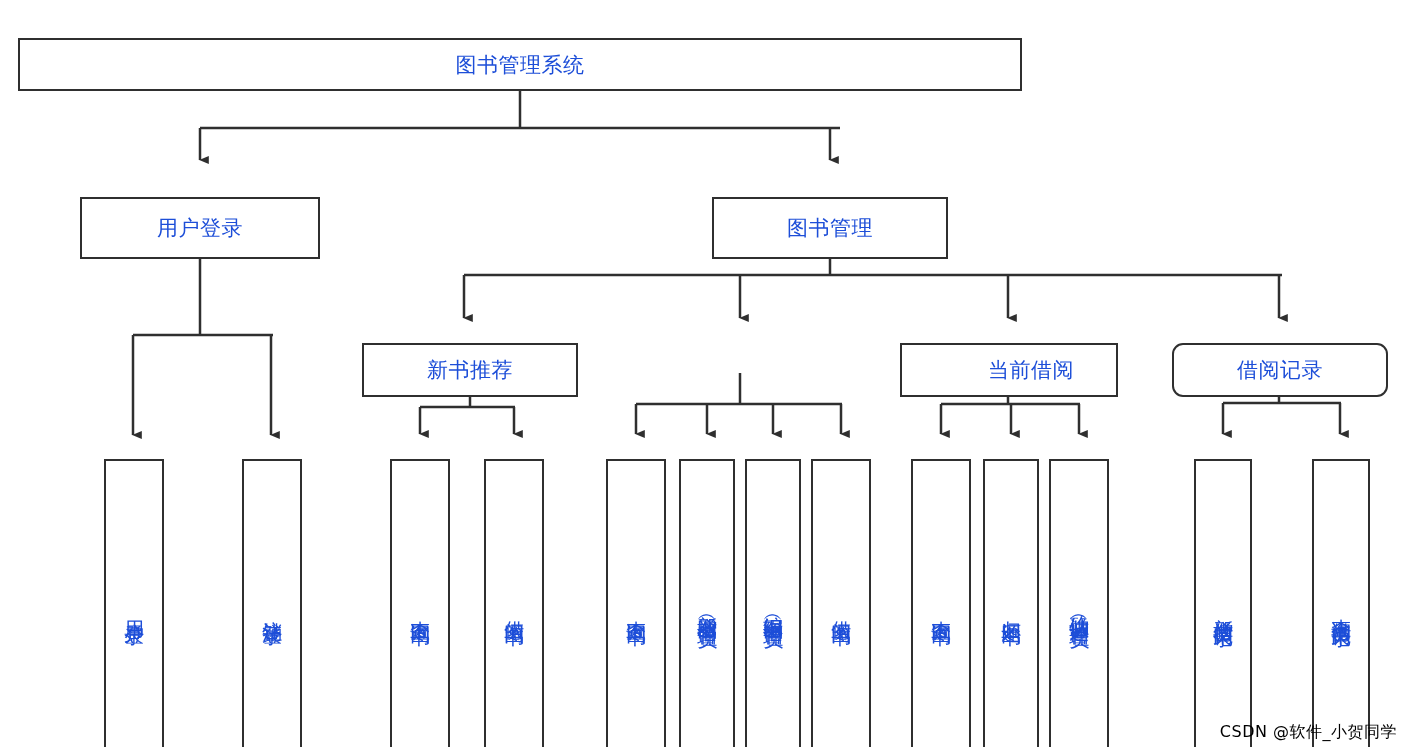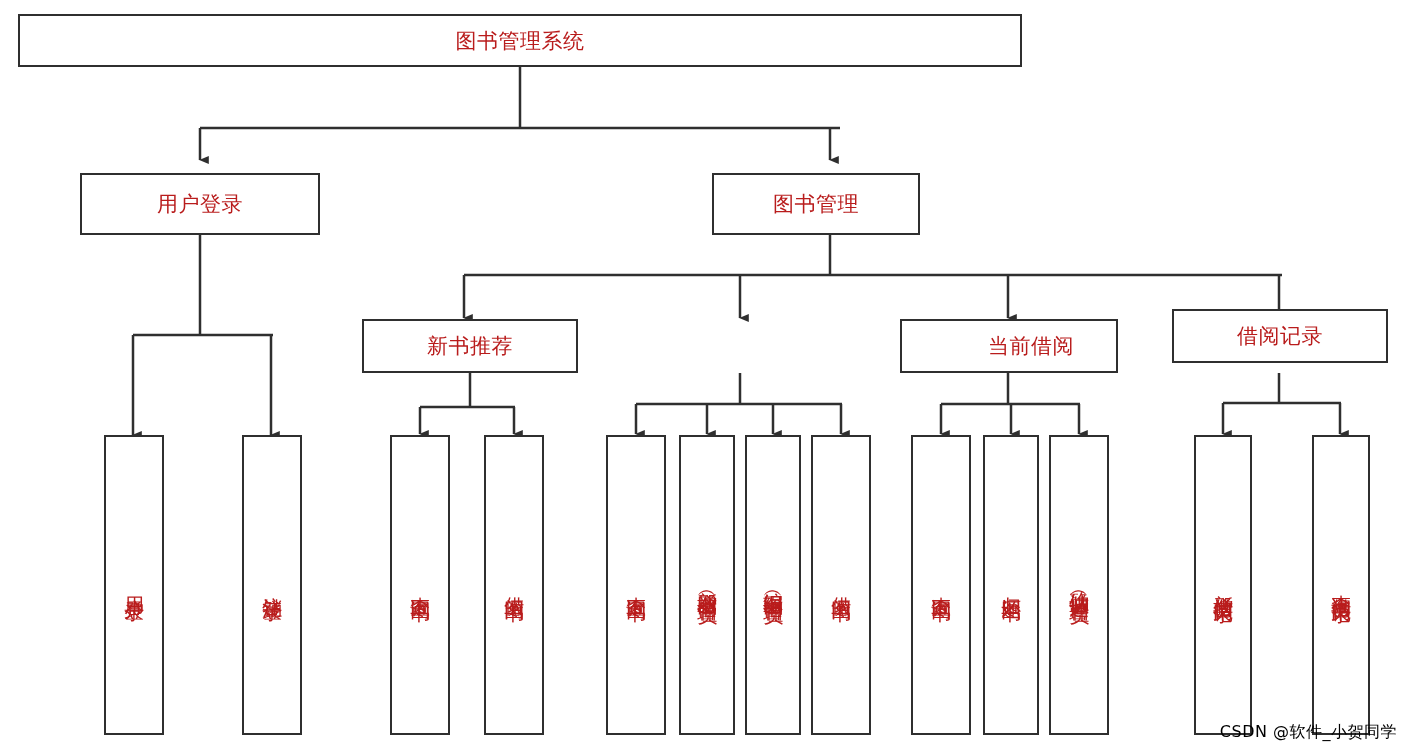--- a/index.html
+++ b/index.html
@@ -25,21 +25,22 @@
     height: 747px;
   }
   .node {
     position: absolute;
     box-sizing: border-box;
     background: #ffffff;
     border: 2.5px solid #2f2f2f;
     display: flex;
     align-items: center;
     justify-content: center;
-    color: #b91c1c;
+    color: #1d4ed8;
+    margin-top: 24px;
   }
   .node.horiz {
     font-size: 21px;
     letter-spacing: 0.5px;
   }
   .node.vert {
     writing-mode: vertical-rl;
     text-orientation: upright;
     font-size: 20px;
     line-height: 1.28;
@@ -119,31 +120,31 @@
     </g>
   </svg>
 
   <div class="node horiz" style="left:18px; top:14px; width:1004px; height:53px;">
     <span>图书管理系统</span>
   </div>
 
   <div class="node horiz" style="left:80px; top:173px; width:240px; height:62px;">
     <span>用户登录</span>
   </div>
-  <div class="node horiz" style="left:712px; top:173px; width:208px; height:62px;">
+  <div class="node horiz" style="left:712px; top:173px; width:236px; height:62px;">
     <span>图书管理</span>
   </div>
 
   <div class="node horiz" style="left:362px; top:319px; width:216px; height:54px;">
     <span>新书推荐</span>
   </div>
   <div class="node horiz" style="left:900px; top:319px; width:218px; height:54px;padding-left:44px;">
     <span>当前借阅</span>
   </div>
-  <div class="node horiz" style="left:1172px; top:309px; width:216px; height:54px;">
+  <div class="node horiz" style="left:1172px; top:319px; width:216px; height:54px;border-radius:11px;">
     <span>借阅记录</span>
   </div>
 
   <div class="node vert" style="left:104px; top:435px; width:60px; height:300px;">
     <span class="vlabel">用户登录</span>
   </div>
   <div class="node vert" style="left:242px; top:435px; width:60px; height:300px;">
     <span class="vlabel">注销登录</span>
   </div>
 

